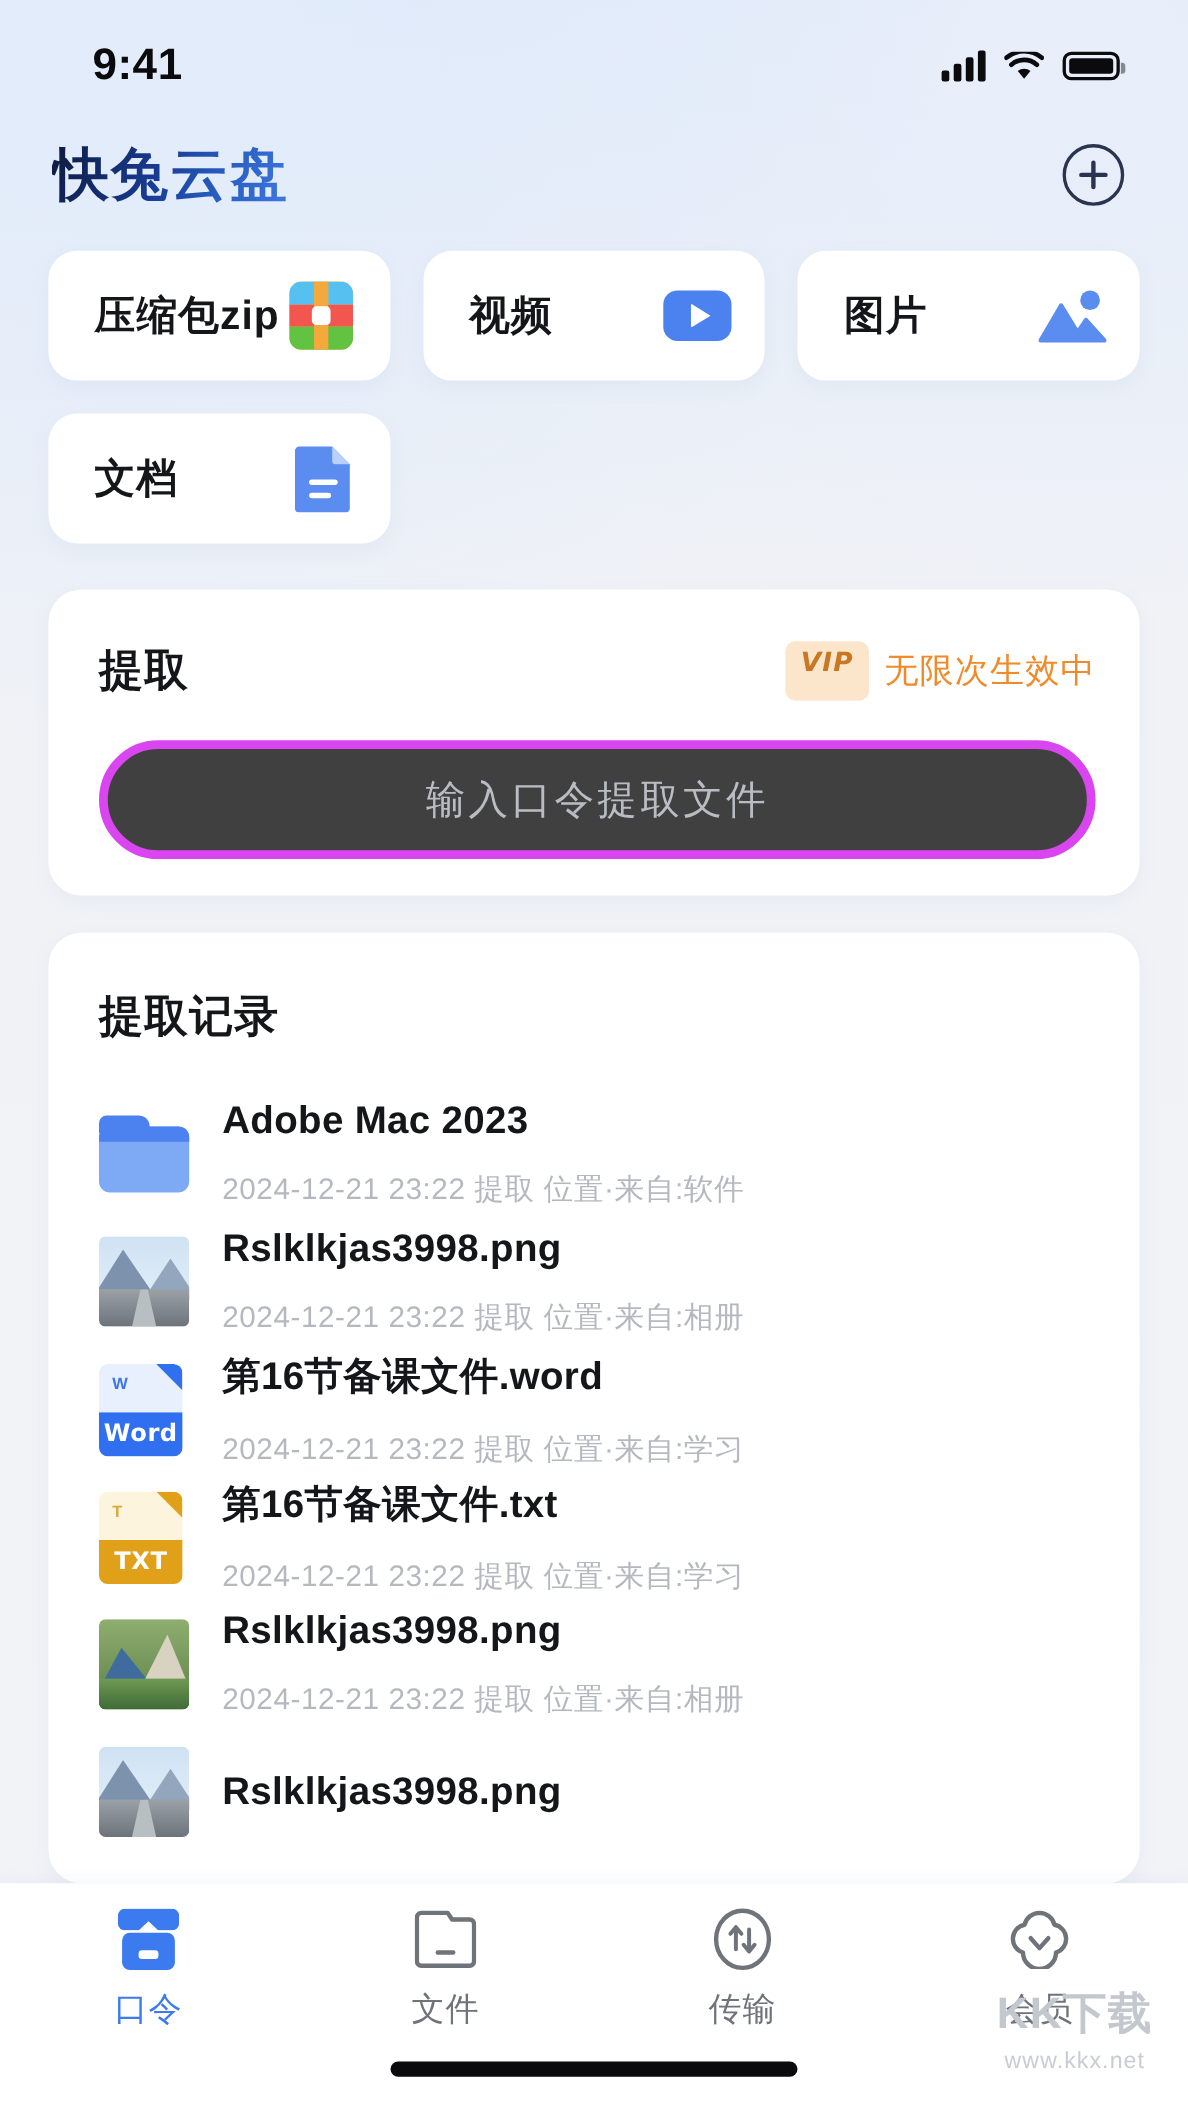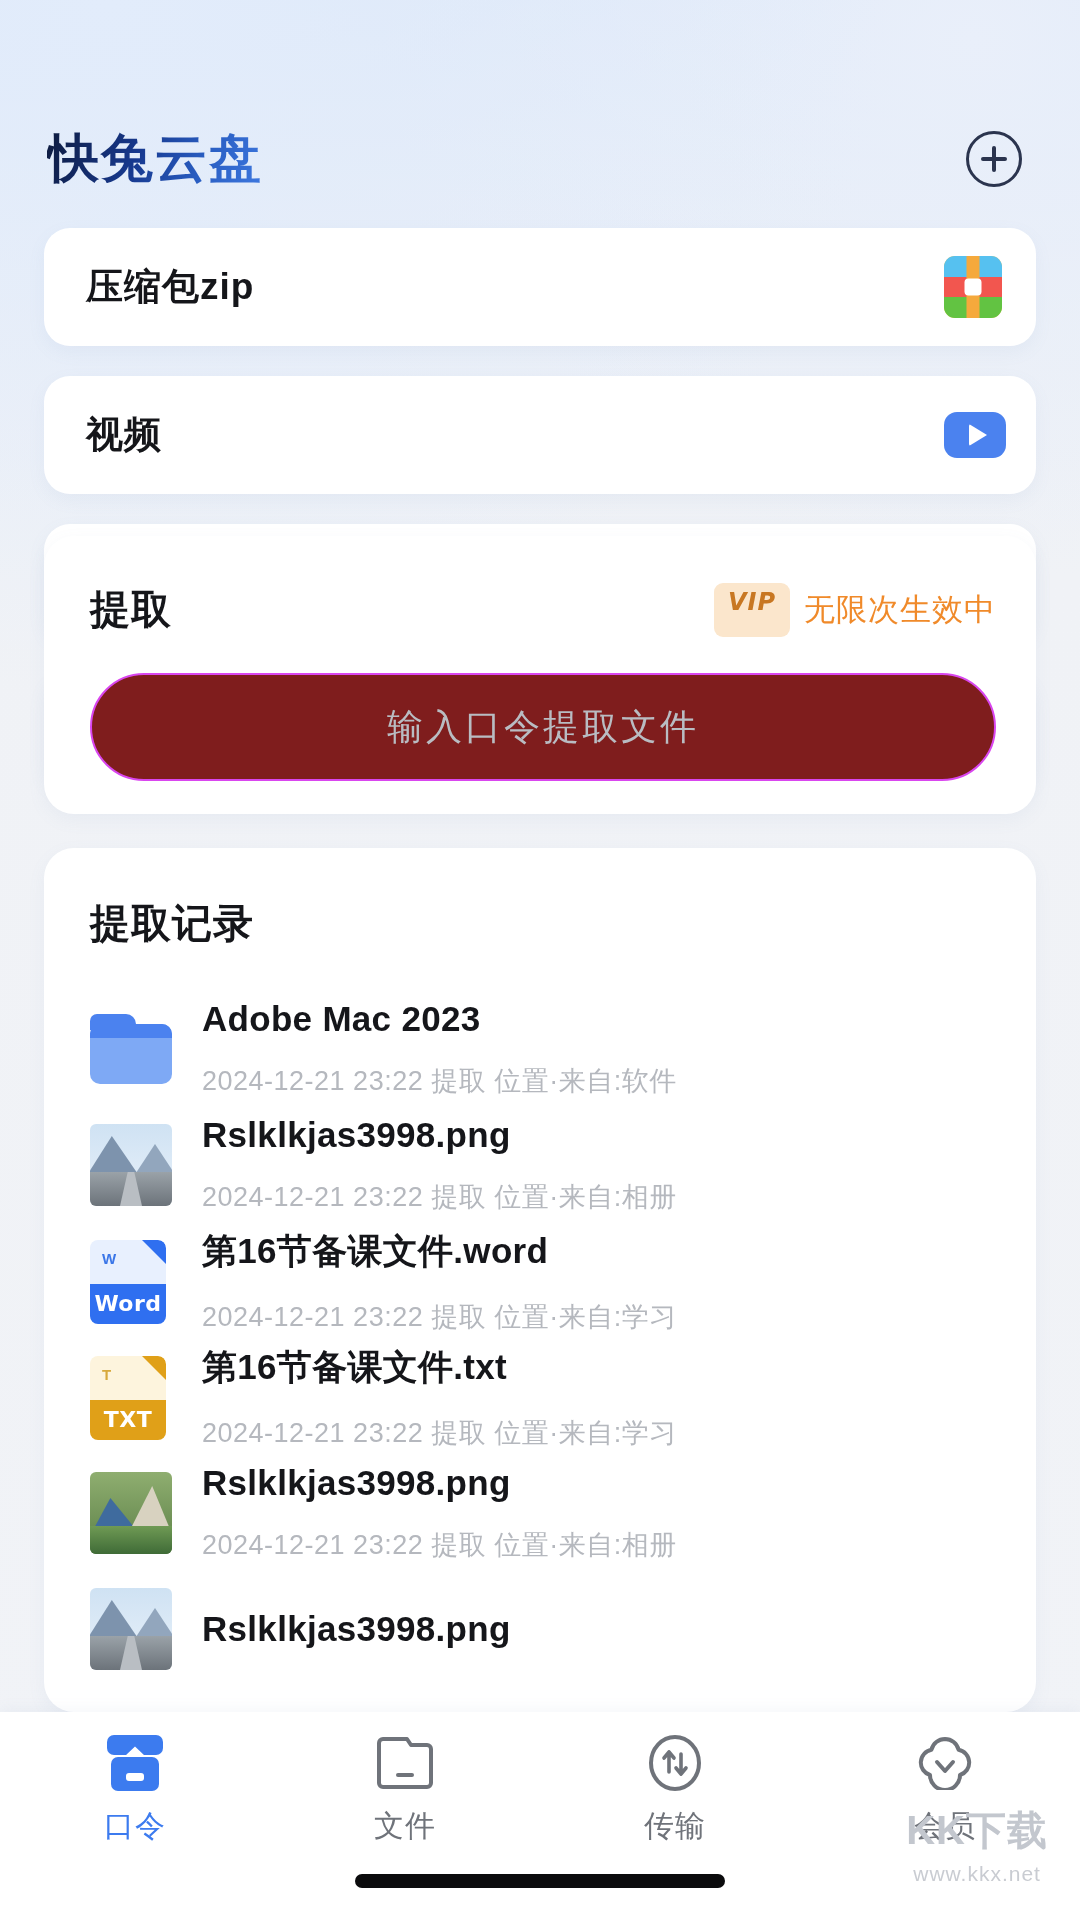--- a/index.html
+++ b/index.html
@@ -65,21 +65,21 @@
   #add-button::before, #add-button::after {
     content:""; position:absolute; background:#1b2540; border-radius:2px;
     left:50%; top:50%; transform: translate(-50%,-50%);
   }
   #add-button::before { width: 26px; height: 4px; }
   #add-button::after  { width: 4px; height: 26px; }
 
   
   #cat-grid {
     position: absolute; top: 228px; left: 44px; right: 44px;
-    display: grid; grid-template-columns: 1fr; gap: 30px 30px;
+    display: grid; grid-template-columns: 1fr 1fr 1fr; gap: 30px 30px;
   }
   .cat-card {
     background: #ffffff; border-radius: 26px; height: 118px;
     display: flex; align-items: center; justify-content: space-between;
     padding: 0 30px 0 42px;
     box-shadow: 0 6px 18px rgba(120,140,180,0.07);
   }
   .cat-label { font-size: 37px; font-weight: 600; color: #15161a; letter-spacing: 1px; }
   .cat-icon { width: 62px; height: 62px; flex: 0 0 auto; }
 
@@ -122,21 +122,21 @@
   #extract-title { font-size: 40px; font-weight: 700; color:#15161a; letter-spacing:1px; }
   #vip-wrap { display:flex; align-items:center; gap:14px; }
   #vip-badge {
     background:#fbe6cc; color:#c87722; font-weight:800; font-style: italic;
     font-size: 24px; padding: 5px 14px 21px; border-radius: 9px; letter-spacing:1px;
     font-family:"DejaVu Sans","Liberation Sans",sans-serif;
   }
   #vip-text { color:#f08a2a; font-size:31px; letter-spacing:1px; }
   #token-input {
     margin-top: 36px; height: 108px; width: 100%;
-    border: 2px solid #d946ef; border-radius: 56px; background: #7f1d1d;
+    border: 8px solid #d946ef; border-radius: 56px; background: #404040;
     display:flex; align-items:center; justify-content:center;
   }
   #token-placeholder { color:#b9bcc2; font-size:36px; letter-spacing:3px; }
 
   
   #records-card {
     position: absolute; top: 848px; left: 44px; right: 44px; bottom: 208px;
     background:#fff; border-radius: 30px;
     box-shadow: 0 6px 18px rgba(120,140,180,0.07);
     padding: 48px 40px 0 46px; overflow: hidden;
@@ -228,20 +228,41 @@
     color:#c9ccd2; pointer-events:none;
   }
   #wm-main { font-size:40px; font-weight:800; letter-spacing:1px; color:#c3c7ce; }
   #wm-sub  { font-size:21px; letter-spacing:1px; color:#c9ccd2; margin-top:4px; }
 </style>
 </head>
 <body>
 
 <div id="phone">
 
+  <div id="statusbar">
+    <div id="status-time">9:41</div>
+    <div id="status-icons">
+      <div class="sig-bars">
+        <i></i>
+          <i></i>
+          <i></i>
+          <i></i>
+      </div>
+      <div class="wifi">
+        <svg width="36" height="27" viewBox="0 0 36 27">
+          <path d="M18 24.5 L12.2 17.6 a9 9 0 0 1 11.6 0 Z" fill="#0b0b0d"></path>
+          <path d="M6.4 11.8 a17.5 17.5 0 0 1 23.2 0" stroke="#0b0b0d" stroke-width="4.2" fill="none" stroke-linecap="round"></path>
+          <path d="M1.8 5.6 a25 25 0 0 1 32.4 0" stroke="#0b0b0d" stroke-width="4.2" fill="none" stroke-linecap="round"></path>
+        </svg>
+      </div>
+      <div class="batt">
+          <i></i>
+        </div>
+    </div>
+  </div>
 
   <div id="header">
     <div id="app-title">快兔云盘</div>
     <div id="add-button"></div>
   </div>
 
   <div id="cat-grid">
 
     <div class="cat-card">
       <div class="cat-label">压缩包zip</div>

